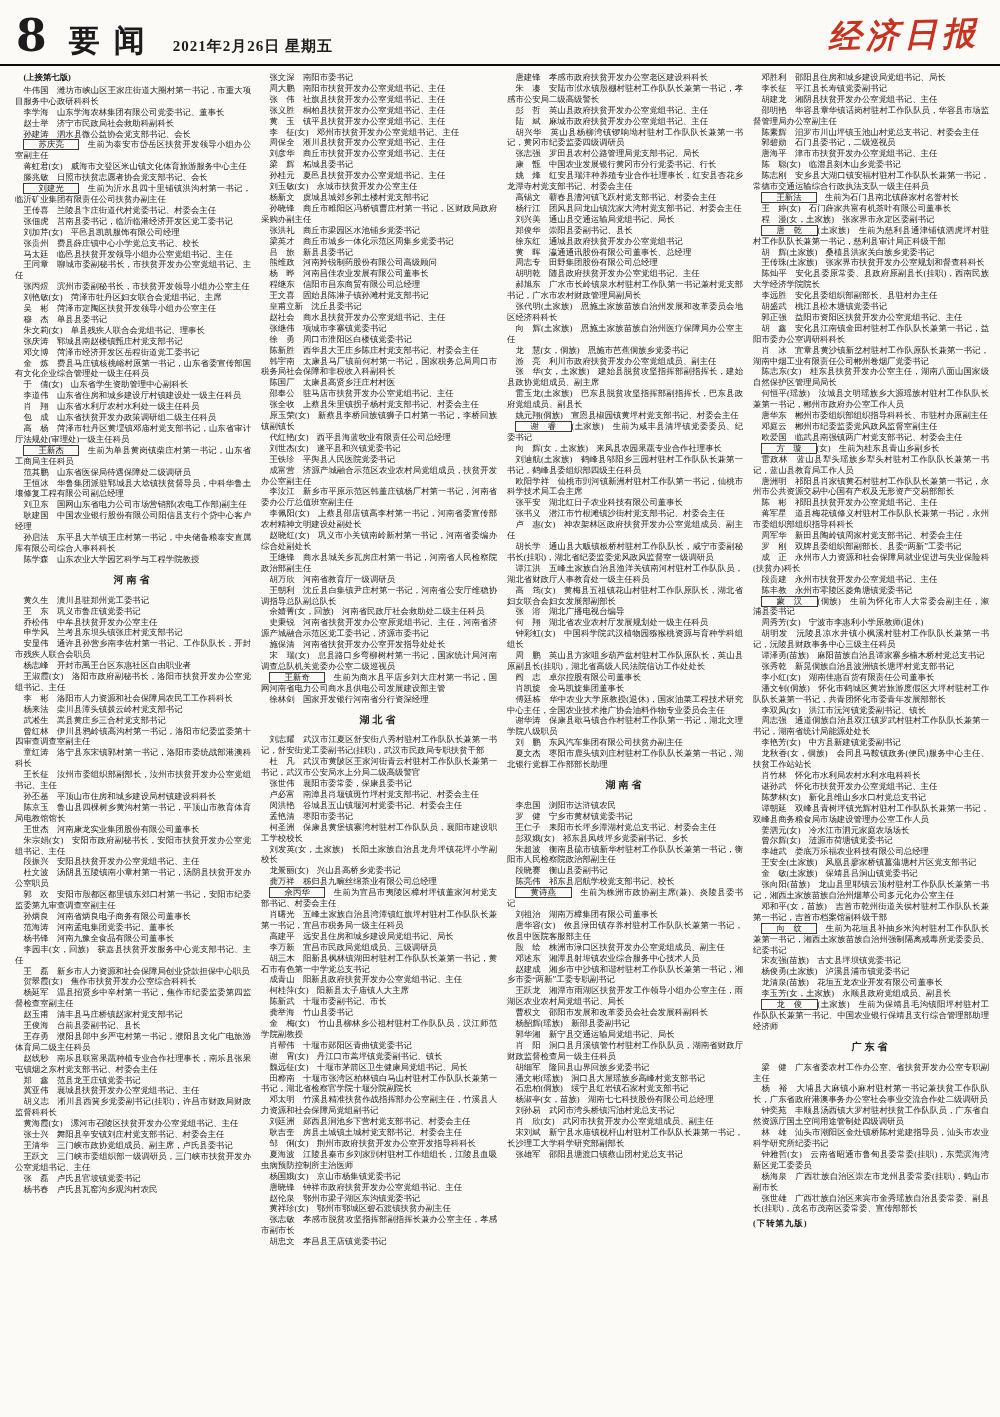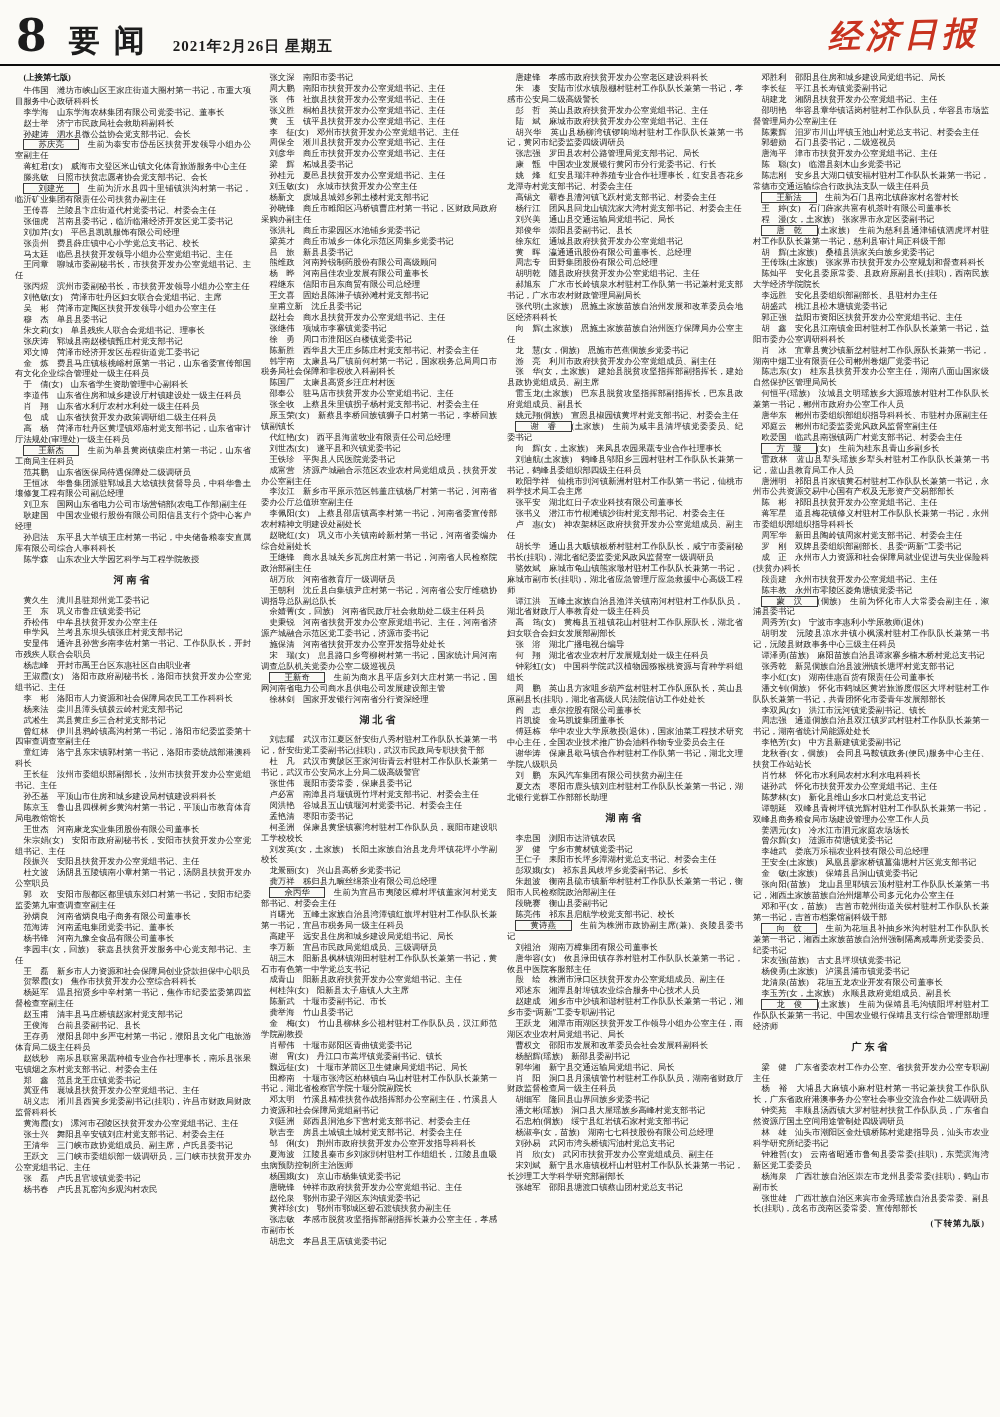--- a/index.html
+++ b/index.html
@@ -14,21 +14,21 @@
   .brand{font-size:33px;font-weight:700;font-style:italic;color:#c8331f;letter-spacing:5px;
         font-family:"DejaVu Serif",serif;transform:rotate(-1.5deg);padding-right:6px;}
   .cols{display:flex;gap:10px;padding:7px 13px 0 15px;}
   .col{flex:0 0 236px;width:236px;height:1336px;overflow:hidden;font-size:8.4px;line-height:10.9px;
         text-align:justify;}
   .entry{margin:0;text-indent:1em;}
   .nm{white-space:nowrap;}
   .boxed{border:1px solid #3a3a3a;padding:0 14px;}
   .sec{font-size:10px;font-weight:700;text-align:center;letter-spacing:3px;margin:9px 0 10px;text-indent:0;}
   .note{font-weight:700;text-indent:1em;margin:0 0 2px;}
-  .note.right{text-align:right;text-indent:0;margin-top:4px;padding-right:4px;letter-spacing:1px;}
+  .note.right{text-indent:0;margin-top:4px;padding-right:4px;letter-spacing:1px;}
 </style>
 </head>
 <body>
 
 <div class="page">
   <div class="masthead-bar">
     <div class="mh-left">
       <span class="page-num">8</span>
       <span class="section-title">要闻</span>
       <span class="edition-date">2021年2月26日  星期五</span>
@@ -224,21 +224,20 @@
         <p class="entry"><span class="nm">雷玉龙(土家族)</span>　巴东县脱贫攻坚指挥部副指挥长，巴东县政府党组成员、副县长</p>
         <p class="entry"><span class="nm">姚元翔(侗族)</span>　宣恩县椒园镇黄坪村党支部书记、村委会主任</p>
         <p class="entry"><span class="nm boxed">谢　睿</span>(土家族)　生前为咸丰县清坪镇党委委员、纪委书记</p>
         <p class="entry"><span class="nm">向　辉(女，土家族)</span>　来凤县农园果蔬专业合作社理事长</p>
         <p class="entry"><span class="nm">刘迪航(土家族)</span>　鹤峰县邬阳乡三园村驻村工作队队长兼第一书记，鹤峰县委组织部四级主任科员</p>
         <p class="entry"><span class="nm">欧阳学祥</span>　仙桃市剅河镇新洲村驻村工作队第一书记，仙桃市科学技术局工会主席</p>
         <p class="entry"><span class="nm">张平安</span>　湖北红日子农业科技有限公司董事长</p>
         <p class="entry"><span class="nm">张书义</span>　潜江市竹根滩镇沙街村党支部书记、村委会主任</p>
         <p class="entry"><span class="nm">卢　惠(女)</span>　神农架林区政府扶贫开发办公室党组成员、副主任</p>
         <p class="entry"><span class="nm">胡长学</span>　通山县大畈镇板桥村驻村工作队队长，咸宁市委副秘书长(挂职)，湖北省纪委监委党风政风监督室一级调研员</p>
-        <p class="entry"><span class="nm">骆效斌</span>　麻城市龟山镇熊家墩村驻村工作队队长兼第一书记，麻城市副市长(挂职)，湖北省应急管理厅应急救援中心高级工程师</p>
         <p class="entry"><span class="nm">谭江洪</span>　五峰土家族自治县渔洋关镇南河村驻村工作队队员，湖北省财政厅人事教育处一级主任科员</p>
         <p class="entry"><span class="nm">高　筠(女)</span>　黄梅县五祖镇花山村驻村工作队原队长，湖北省妇女联合会妇女发展部副部长</p>
         <p class="entry"><span class="nm">张　溶</span>　湖北广播电视台编导</p>
         <p class="entry"><span class="nm">何　翔</span>　湖北省农业农村厅发展规划处一级主任科员</p>
         <p class="entry"><span class="nm">钟彩虹(女)</span>　中国科学院武汉植物园猕猴桃资源与育种学科组组长</p>
         <p class="entry"><span class="nm">周　鹏</span>　英山县方家咀乡葫芦盆村驻村工作队原队长，英山县原副县长(挂职)，湖北省高级人民法院信访工作处处长</p>
         <p class="entry"><span class="nm">阎　志</span>　卓尔控股有限公司董事长</p>
         <p class="entry"><span class="nm">肖凯旋</span>　金马凯旋集团董事长</p>
         <p class="entry"><span class="nm">傅廷栋</span>　华中农业大学原教授(退休)，国家油菜工程技术研究中心主任，全国农业技术推广协会油料作物专业委员会主任</p>
         <p class="entry"><span class="nm">谢华涛</span>　保康县歇马镇合作村驻村工作队第一书记，湖北文理学院八级职员</p>

